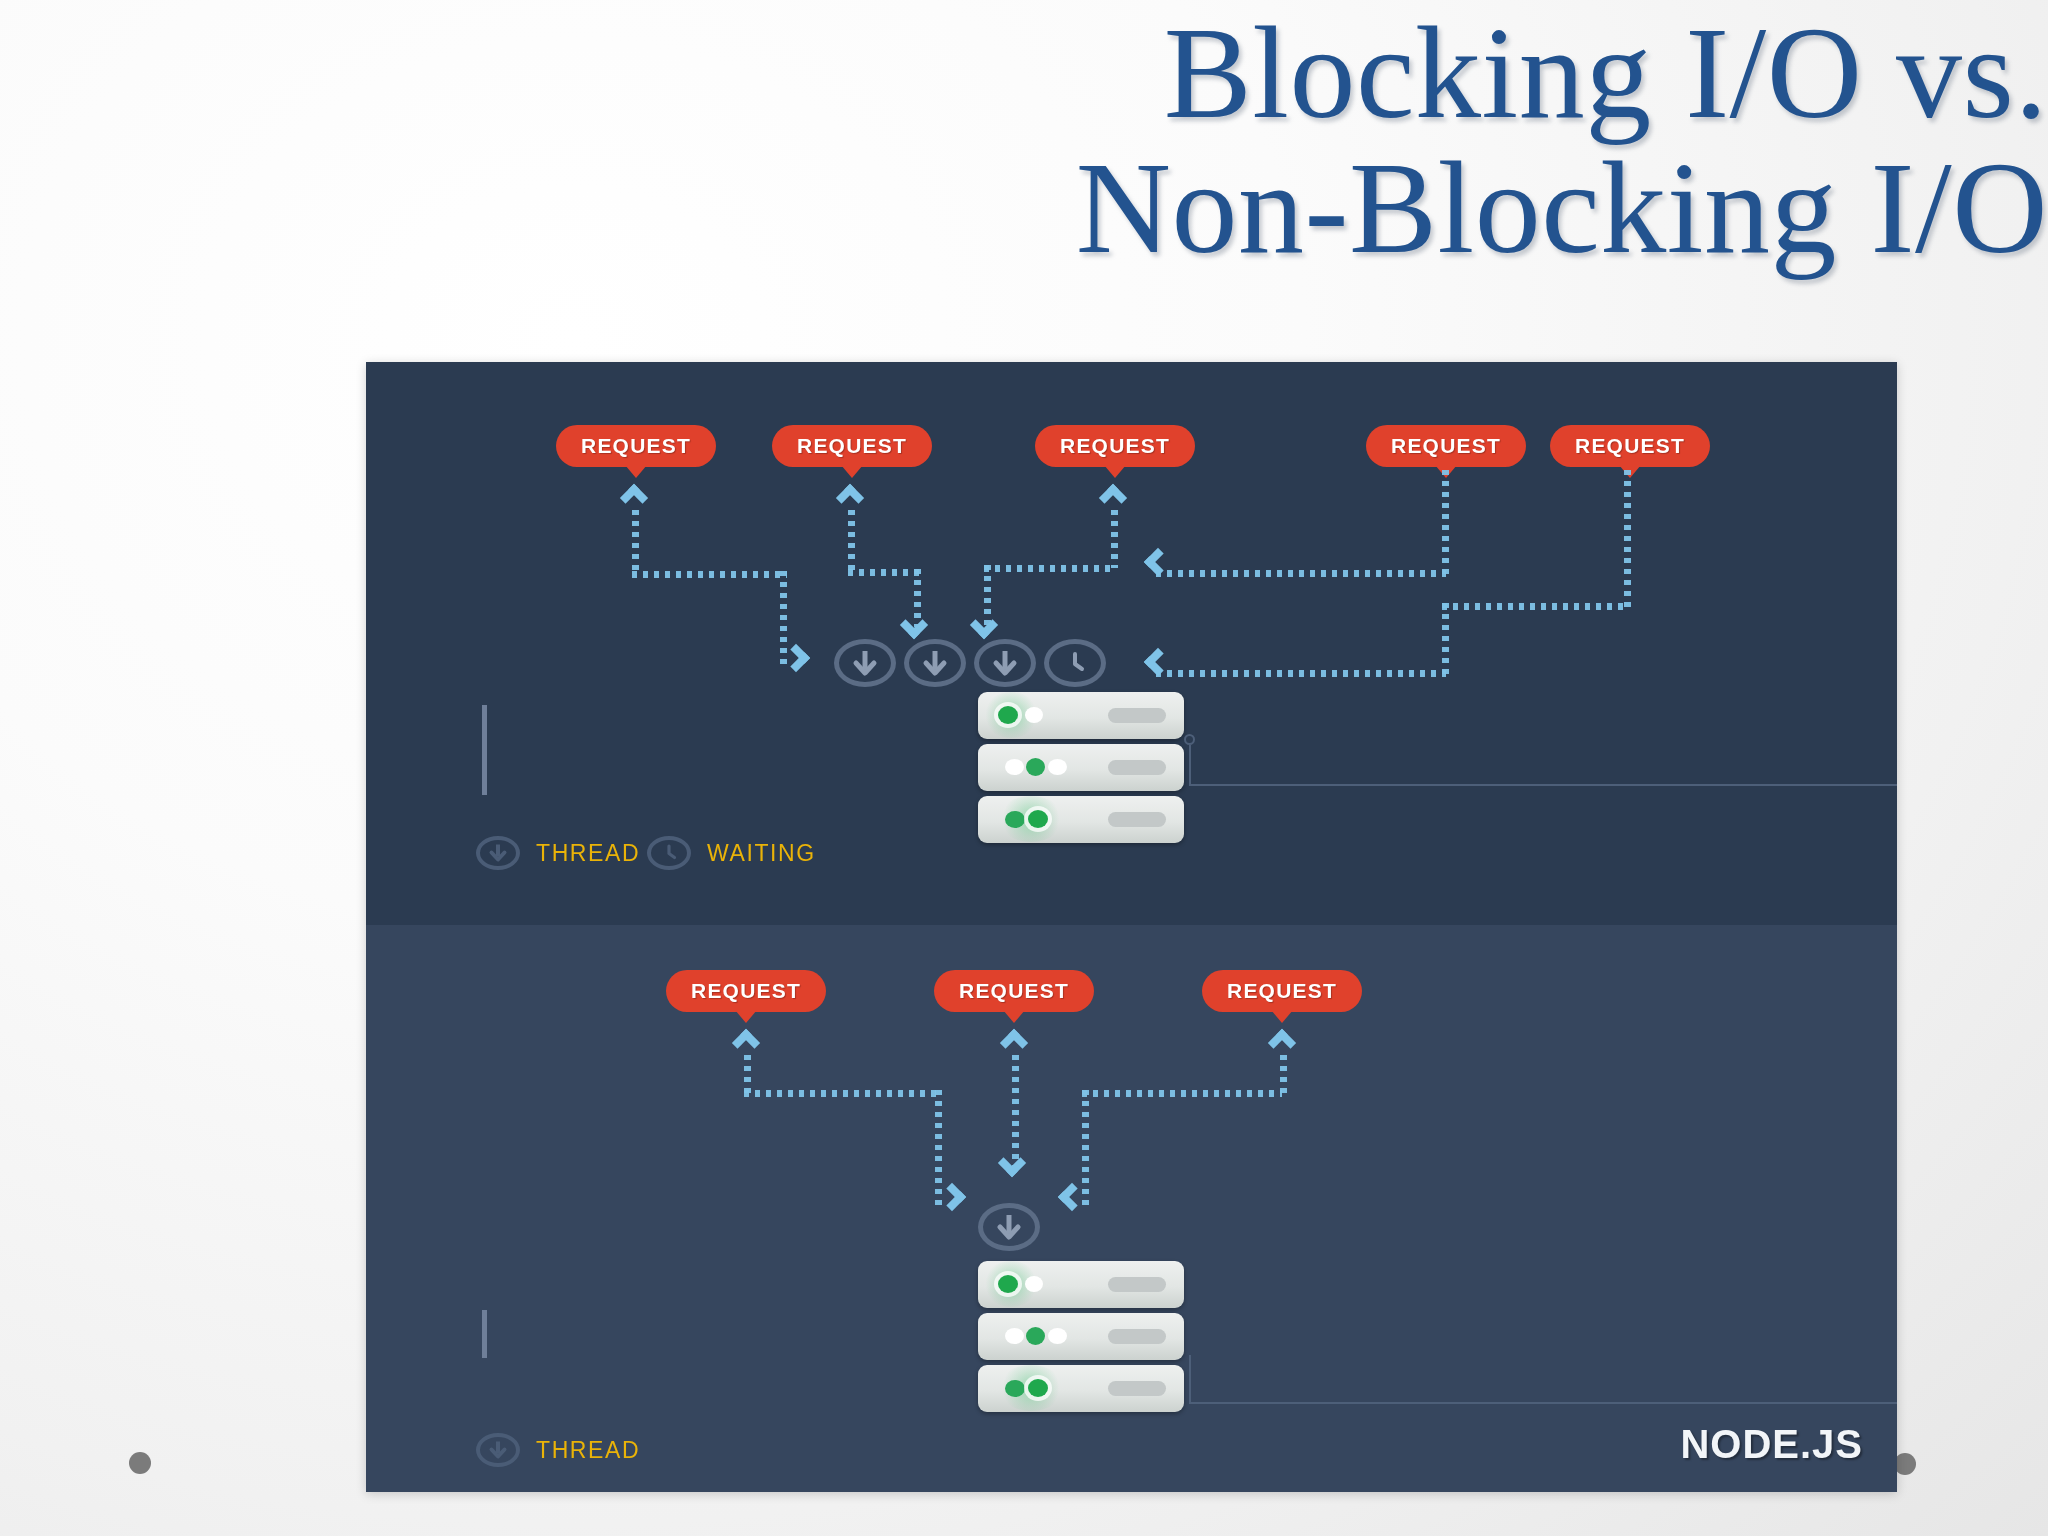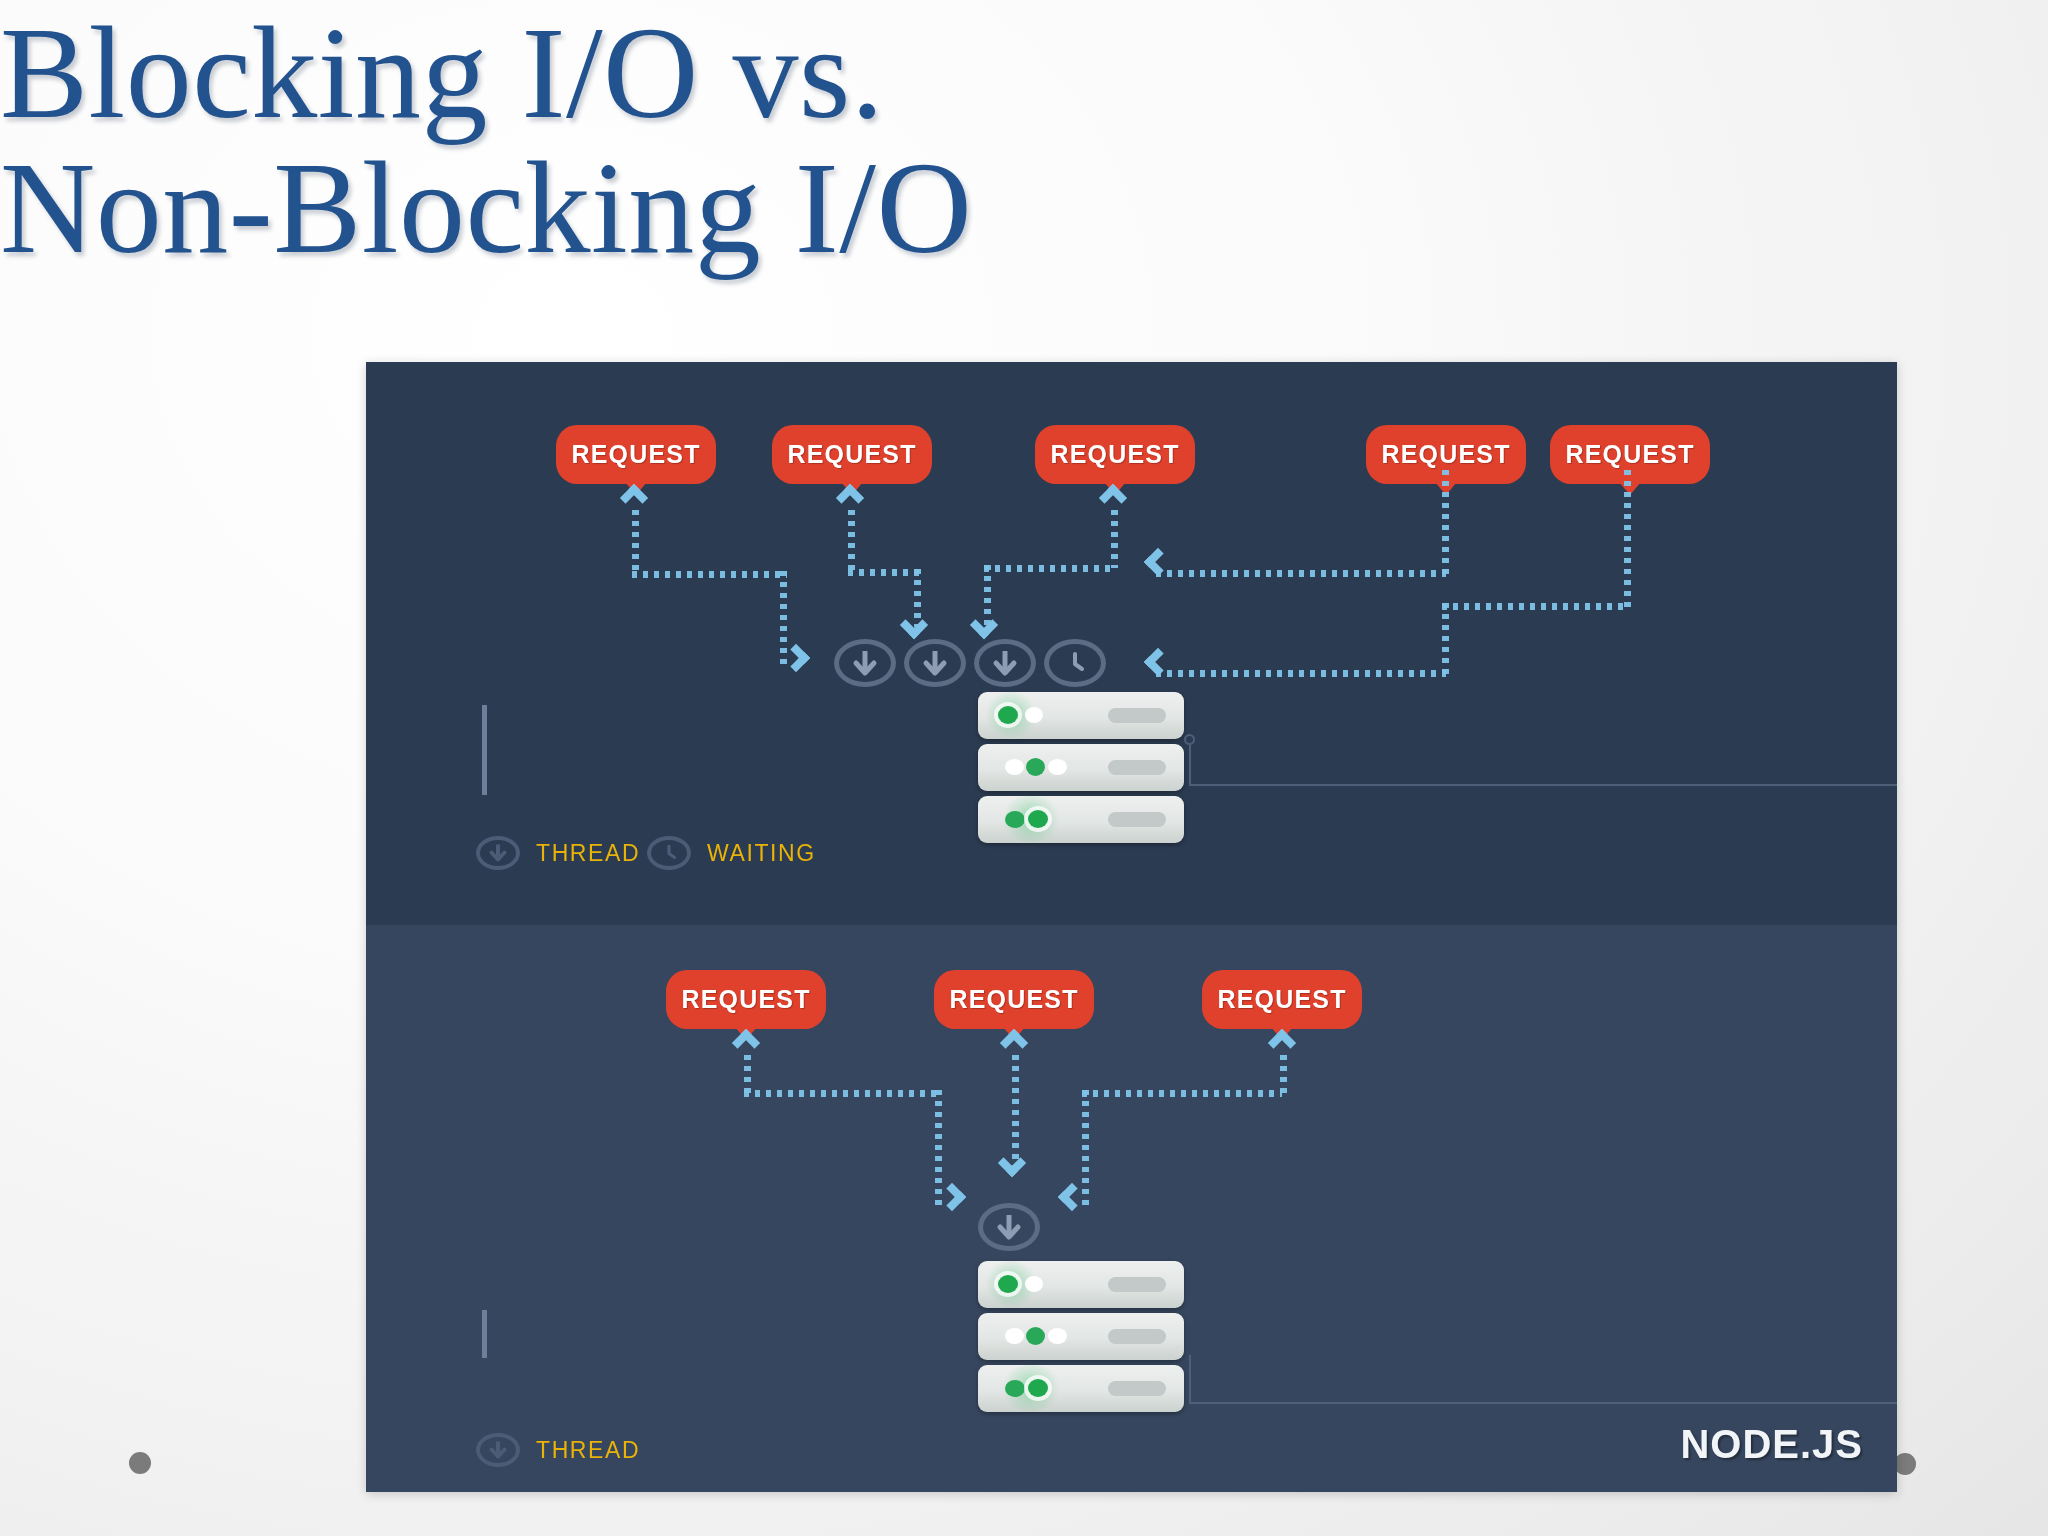--- a/index.html
+++ b/index.html
@@ -15,21 +15,21 @@
     background: radial-gradient(ellipse at 28% 22%, #ffffff 0%, #fbfbfb 35%, #f1f1f1 70%, #e6e6e6 100%);
     position: relative;
   }
 
   
   #slide-title {
     position: absolute;
     top: 6px;
     left: 0;
     width: 2048px;
-    text-align: left;
+    text-align: right;
     font-family: "Liberation Serif", serif;
     font-size: 132px;
     line-height: 1.02;
     color: #23538f;
     letter-spacing: 0.5px;
     text-shadow: 3px 4px 4px rgba(120,130,145,0.40);
     white-space: pre-line;
   }
 
   
@@ -53,25 +53,25 @@
     box-shadow: 0 2px 10px rgba(0,0,0,0.18);
   }
 
   .panel { position: absolute; left: 0; width: 1531px; }
   #panel-traditional { top: 0;   height: 563px; background: #2b3b51; }
   #panel-nodejs      { top: 563px; height: 567px; background: #36465e; }
 
   
   .request-pill {
     position: absolute;
-    height: 59px;
+    height: 42px;
     background: #e0412c;
     border-radius: 21px;
     color: #ffffff;
-    font-size: 25px;
+    font-size: 21px;
     font-weight: bold;
     letter-spacing: 1.2px;
     display: flex;
     align-items: center;
     justify-content: center;
     text-shadow: 1px 1px 1px rgba(0,0,0,0.25);
     padding: 0 22px;
   }
   .request-pill::after {
     content: "";

